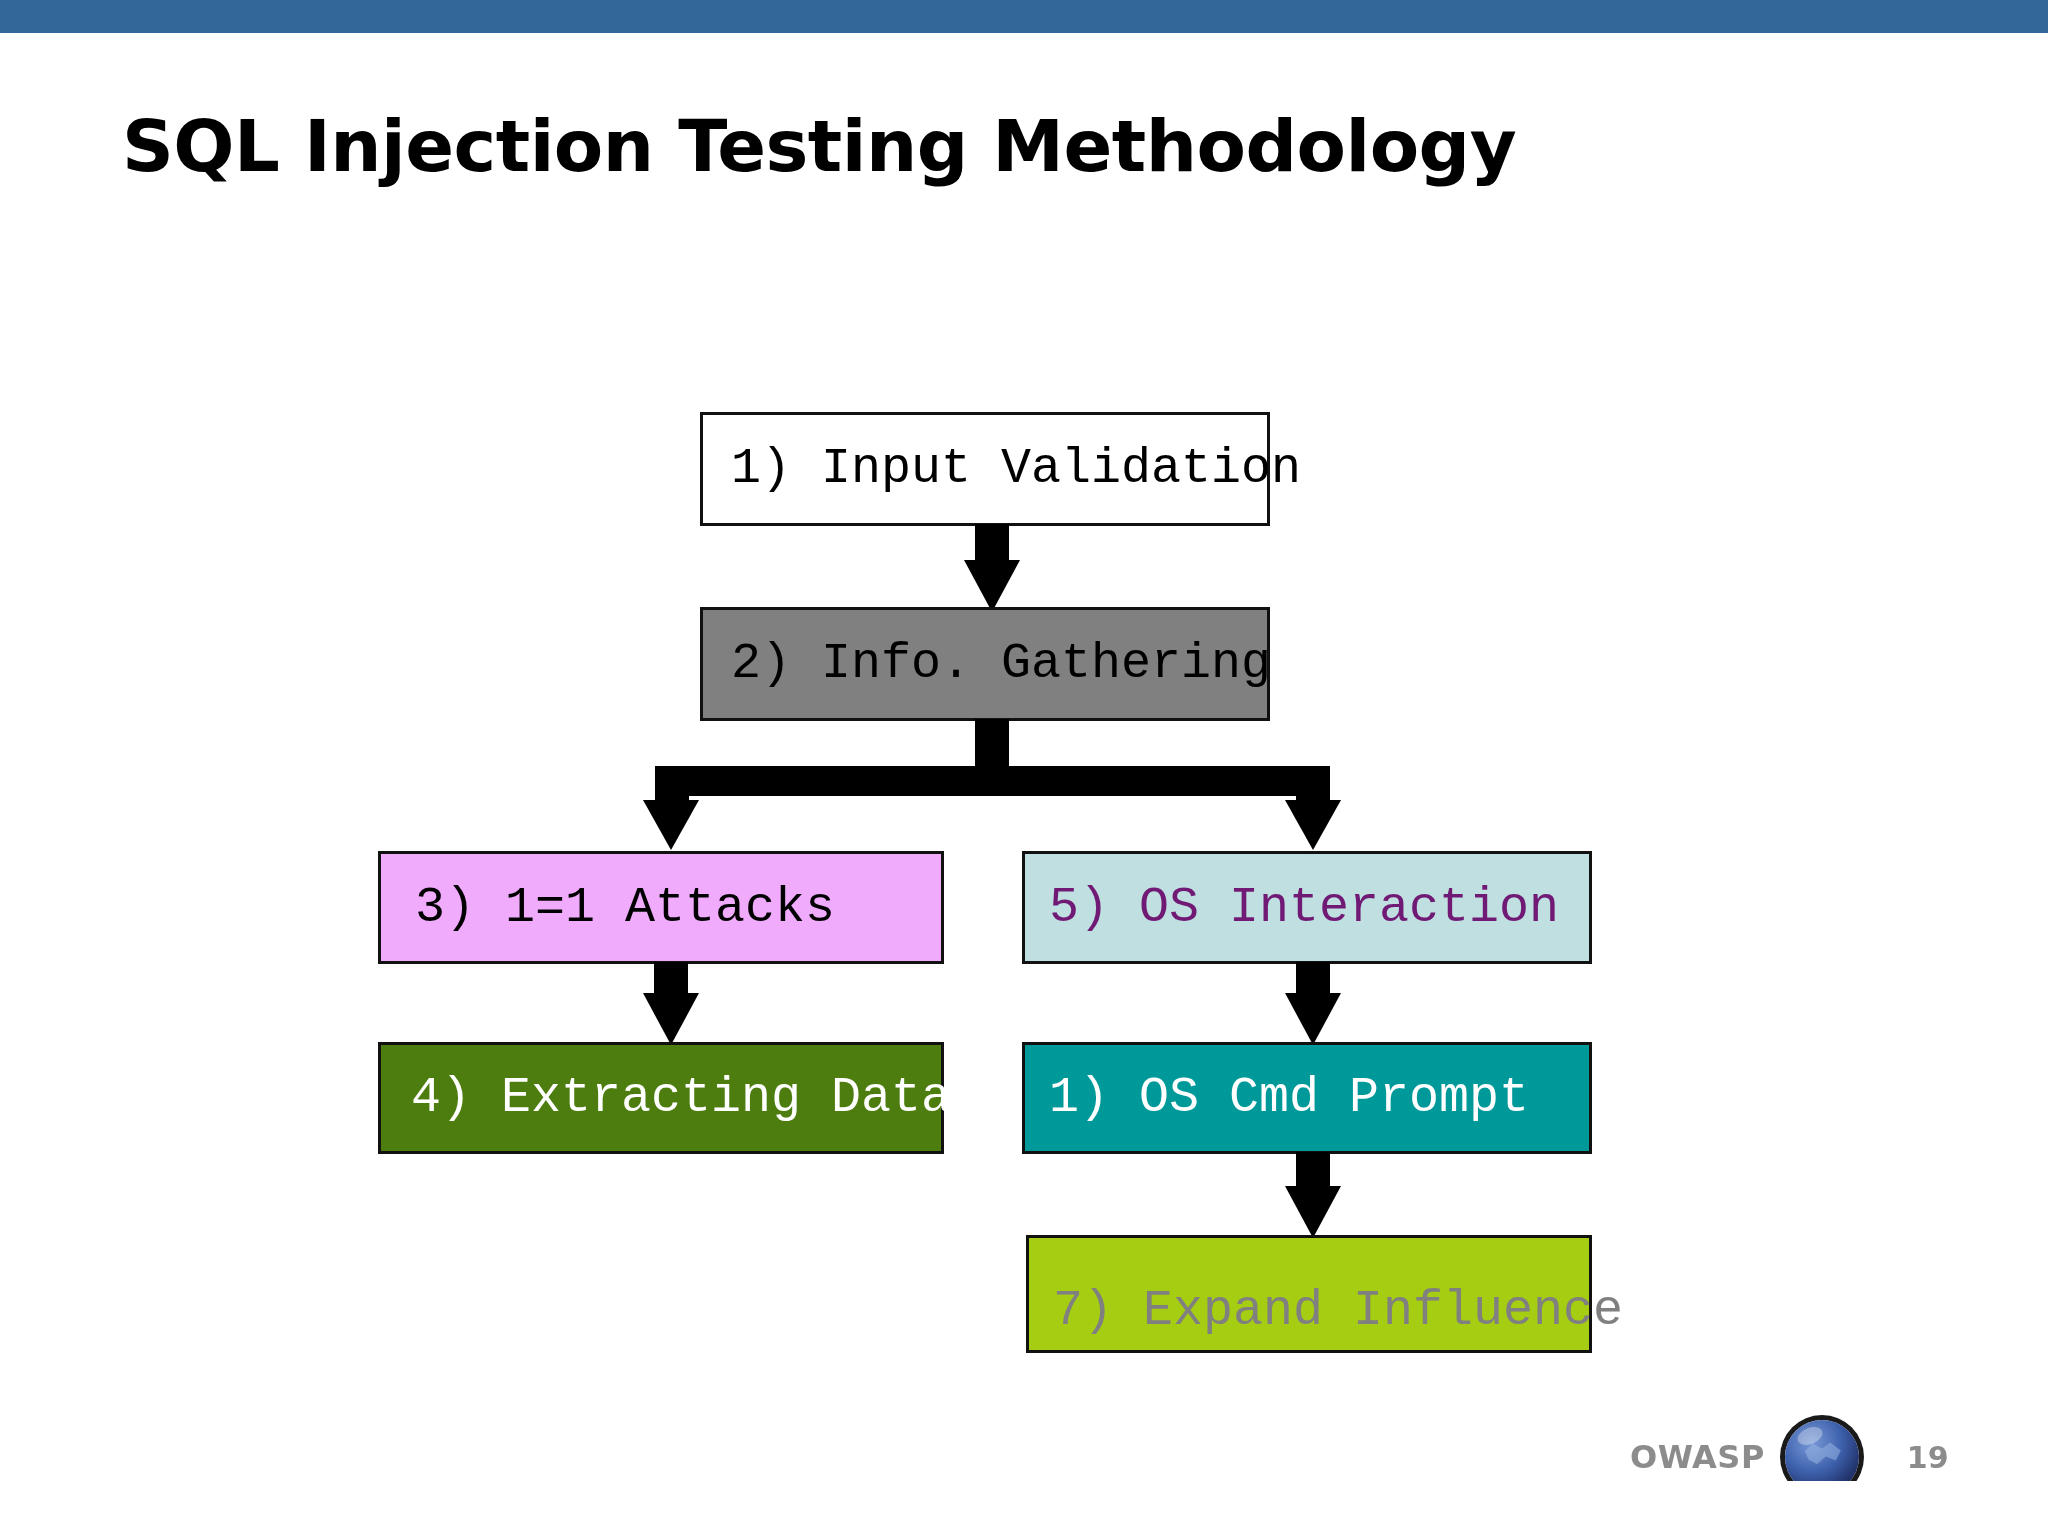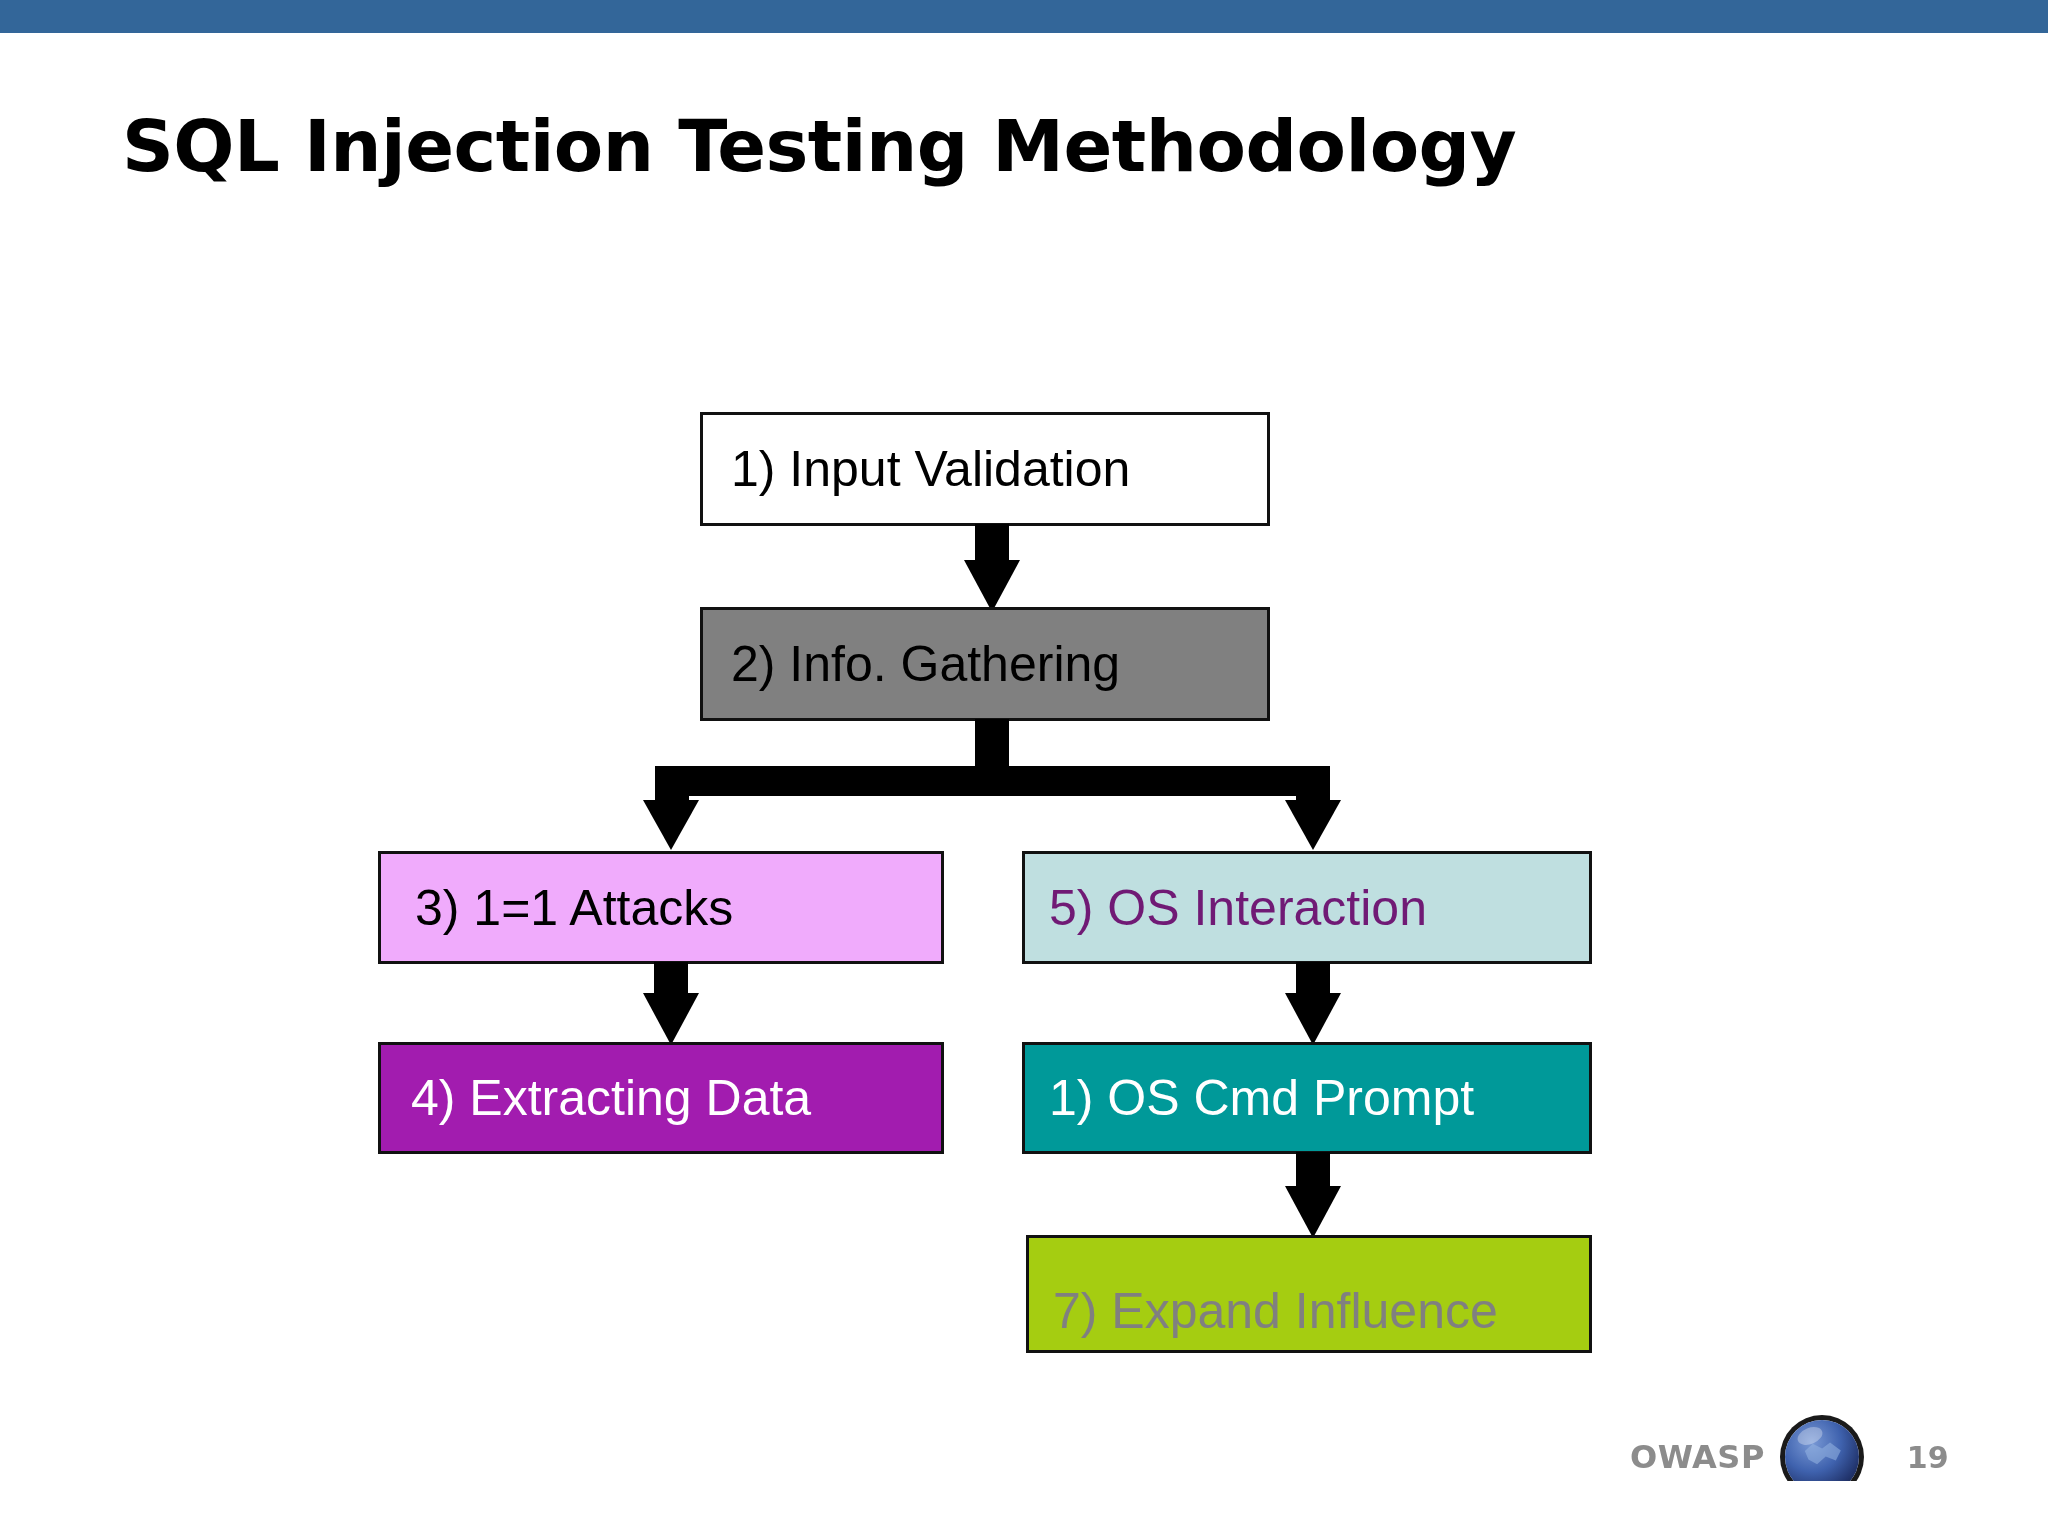--- a/index.html
+++ b/index.html
@@ -47,21 +47,21 @@
     white-space: nowrap;
   }
 
   
   .node {
     position: absolute;
     box-sizing: border-box;
     border: 3px solid #111111;
     display: flex;
     align-items: center;
-    font-family: Liberation Sans, sans-serif;
+    font-family: Liberation Mono, monospace;
     font-weight: normal;
     font-size: 50px;
     line-height: 1;
     white-space: nowrap;
   }
   .node .node-label {
     display: block;
     padding-left: 26px;
   }
 
@@ -98,21 +98,21 @@
     width: 570px; height: 113px;
     background: #bfdfe0;
     color: #701a75;
   }
   #node-5 .node-label { padding-left: 24px; }
 
   
   #node-4 {
     left: 378px; top: 1042px;
     width: 566px; height: 112px;
-    background: #a21caf;
+    background: #4d7c0f;
     color: #ffffff;
   }
   #node-4 .node-label { padding-left: 30px; }
 
   
   #node-6 {
     left: 1022px; top: 1042px;
     width: 570px; height: 112px;
     background: #009999;
     color: #ffffff;

